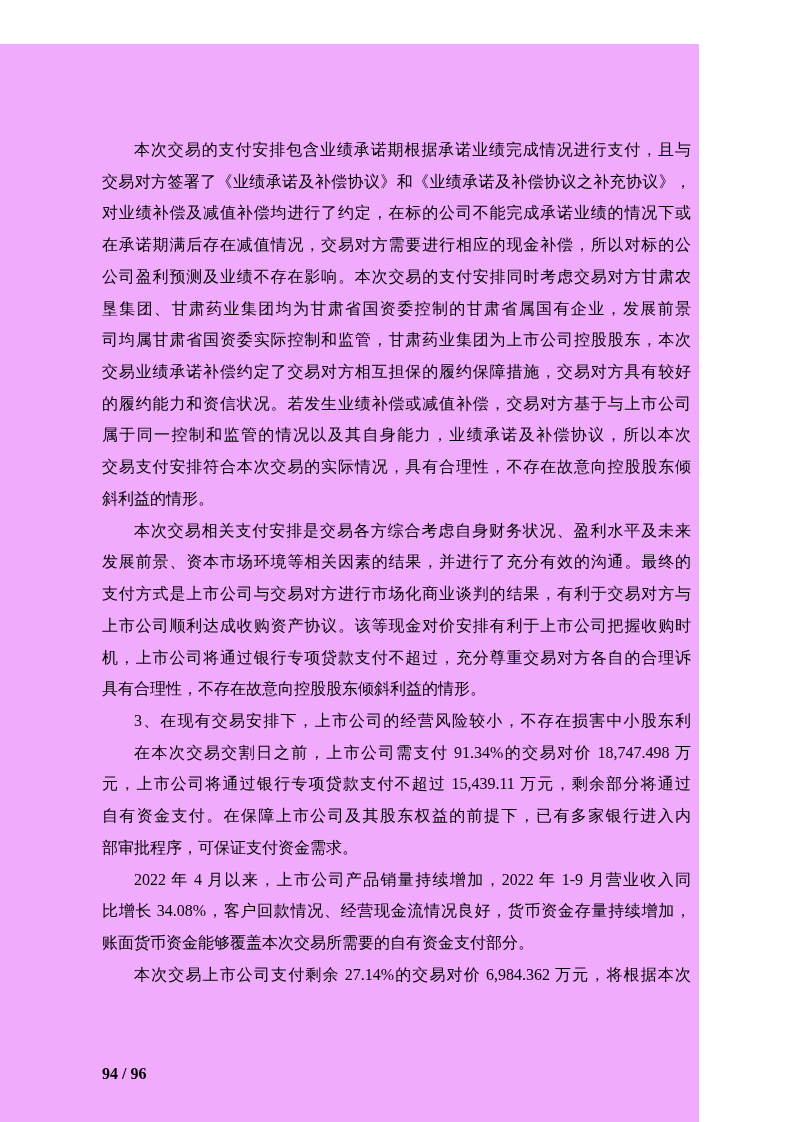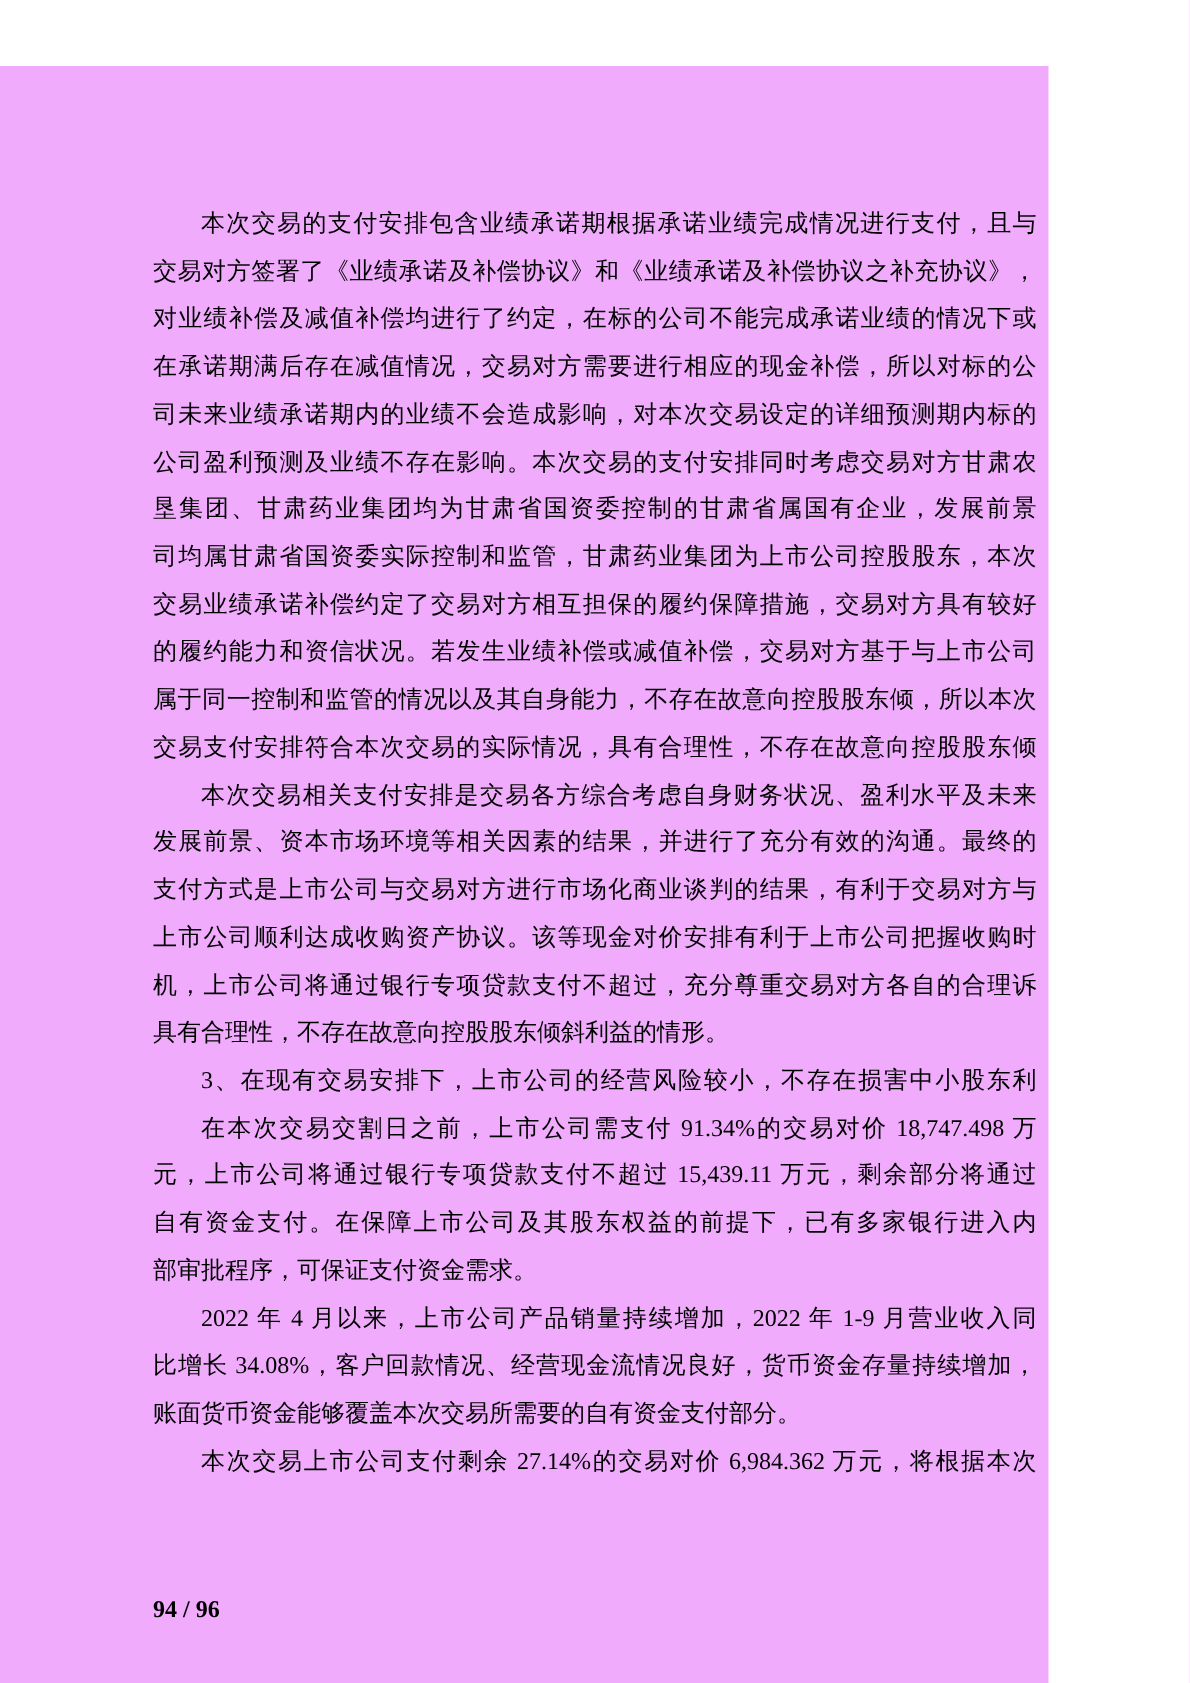--- a/index.html
+++ b/index.html
@@ -50,28 +50,28 @@
 </style>
 </head>
 <body>
 
 <div class="page">
   <div class="textblock">
       <div class="line first">本次交易的支付安排包含业绩承诺期根据承诺业绩完成情况进行支付，且与</div>
       <div class="line">交易对方签署了《业绩承诺及补偿协议》和《业绩承诺及补偿协议之补充协议》，</div>
       <div class="line">对业绩补偿及减值补偿均进行了约定，在标的公司不能完成承诺业绩的情况下或</div>
       <div class="line">在承诺期满后存在减值情况，交易对方需要进行相应的现金补偿，所以对标的公</div>
-      <div class="line">司未来业绩承诺期内的业绩不会造成影响，对本次交易设定的详细预测期内标的</div>
       <div class="line">公司盈利预测及业绩不存在影响。本次交易的支付安排同时考虑交易对方甘肃农</div>
       <div class="line">垦集团、甘肃药业集团均为甘肃省国资委控制的甘肃省属国有企业，发展前景</div>
       <div class="line">司均属甘肃省国资委实际控制和监管，甘肃药业集团为上市公司控股股东，本次</div>
       <div class="line">交易业绩承诺补偿约定了交易对方相互担保的履约保障措施，交易对方具有较好</div>
       <div class="line">的履约能力和资信状况。若发生业绩补偿或减值补偿，交易对方基于与上市公司</div>
-      <div class="line">属于同一控制和监管的情况以及其自身能力，不存在故意向控股股东倾，所以本次</div>
+      <div class="line">属于同一控制和监管的情况以及其自身能力，业绩承诺及补偿协议，所以本次</div>
       <div class="line">交易支付安排符合本次交易的实际情况，具有合理性，不存在故意向控股股东倾</div>
+      <div class="line end">斜利益的情形。</div>
       <div class="line first">本次交易相关支付安排是交易各方综合考虑自身财务状况、盈利水平及未来</div>
       <div class="line">发展前景、资本市场环境等相关因素的结果，并进行了充分有效的沟通。最终的</div>
       <div class="line">支付方式是上市公司与交易对方进行市场化商业谈判的结果，有利于交易对方与</div>
       <div class="line">上市公司顺利达成收购资产协议。该等现金对价安排有利于上市公司把握收购时</div>
       <div class="line">机，上市公司将通过银行专项贷款支付不超过，充分尊重交易对方各自的合理诉求。</div>
       <div class="line end">具有合理性，不存在故意向控股股东倾斜利益的情形。</div>
       <div class="line first">3、在现有交易安排下，上市公司的经营风险较小，不存在损害中小股东利</div>
       <div class="line first">在本次交易交割日之前，上市公司需支付 91.34%的交易对价 18,747.498 万</div>
       <div class="line">元，上市公司将通过银行专项贷款支付不超过 15,439.11 万元，剩余部分将通过</div>
       <div class="line">自有资金支付。在保障上市公司及其股东权益的前提下，已有多家银行进入内</div>

